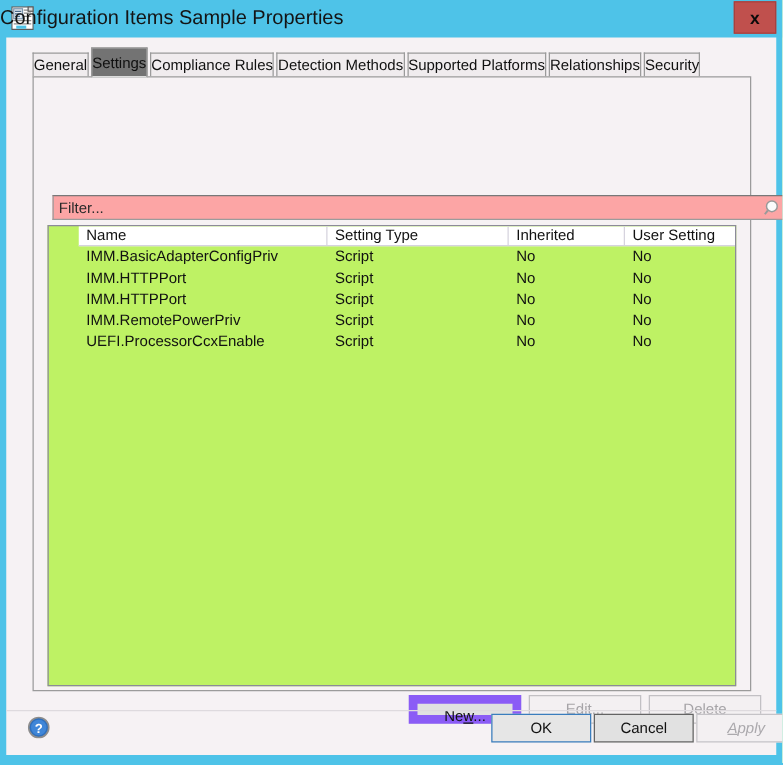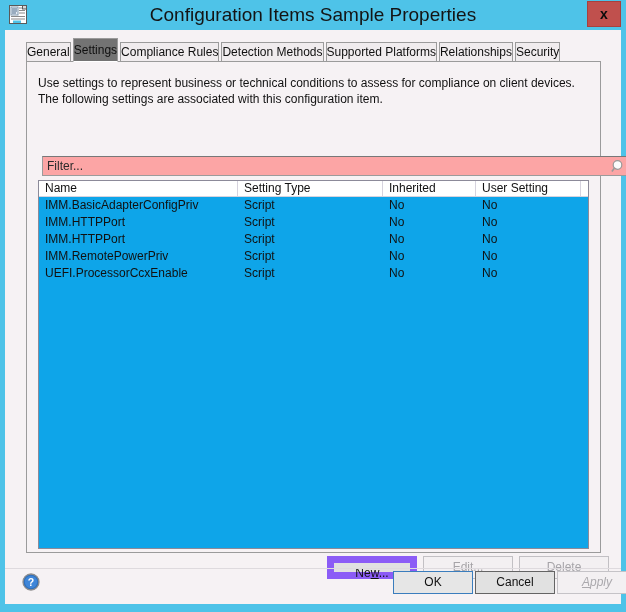--- a/index.html
+++ b/index.html
@@ -35,22 +35,21 @@
     position: absolute;
     left: 9px; top: 5px;
     width: 18px; height: 19px;
   }
   #title-text {
     position: absolute;
     left: 0; top: 0;
     width: 626px;
     height: 30px;
     line-height: 30px;
-    text-align: center;
-    font-size: 19px;
+    font-size: 16px;
     color: #141414;
     white-space: nowrap;
   }
   #close-button {
     position: absolute;
     left: 587px; top: 1px;
     width: 34px; height: 26px;
     background: #c0504d;
     border: 1px solid #a8403e;
     box-sizing: border-box;
@@ -158,23 +157,24 @@
     width: 15px; height: 15px;
   }
 
   
   #listview {
     position: absolute;
     left: 11px; top: 118px;
     width: 551px;
     height: 369px;
     box-sizing: border-box;
-    background: #0ea5e9;
+    background: #bef264;
     border: 1px solid #8c8a99;
     overflow: hidden;
+    padding-left: 24px;
   }
   #lv-header {
     position: relative;
     height: 15px;
     background: #ffffff;
     border-bottom: 1px solid #d6d3de;
     white-space: nowrap;
     font-size: 0;
   }
   .lv-col {
@@ -321,21 +321,20 @@
       <div class="tab selected">Settings</div>
       <div class="tab">Compliance Rules</div>
       <div class="tab">Detection Methods</div>
       <div class="tab">Supported Platforms</div>
       <div class="tab">Relationships</div>
       <div class="tab">Security</div>
     </div>
 
     <div id="tabpanel">
 
-      <div id="description">Use settings to represent business or technical conditions to assess for compliance on client devices. The following settings are associated with this configuration item.</div>
 
       <div id="filterbox">
         <input id="filter-input" type="text" value="" placeholder="Filter..." style="">
         <svg id="search-icon" viewBox="0 0 15 15">
           <circle cx="6.5" cy="6" r="4.3" fill="#fbfbfb" stroke="#9a9a9a" stroke-width="1.2"></circle>
           <line x1="3.3" y1="9.3" x2="0.9" y2="12.4" stroke="#9a9a9a" stroke-width="1.6"></line>
         </svg>
       </div>
 
       <div id="listview">

